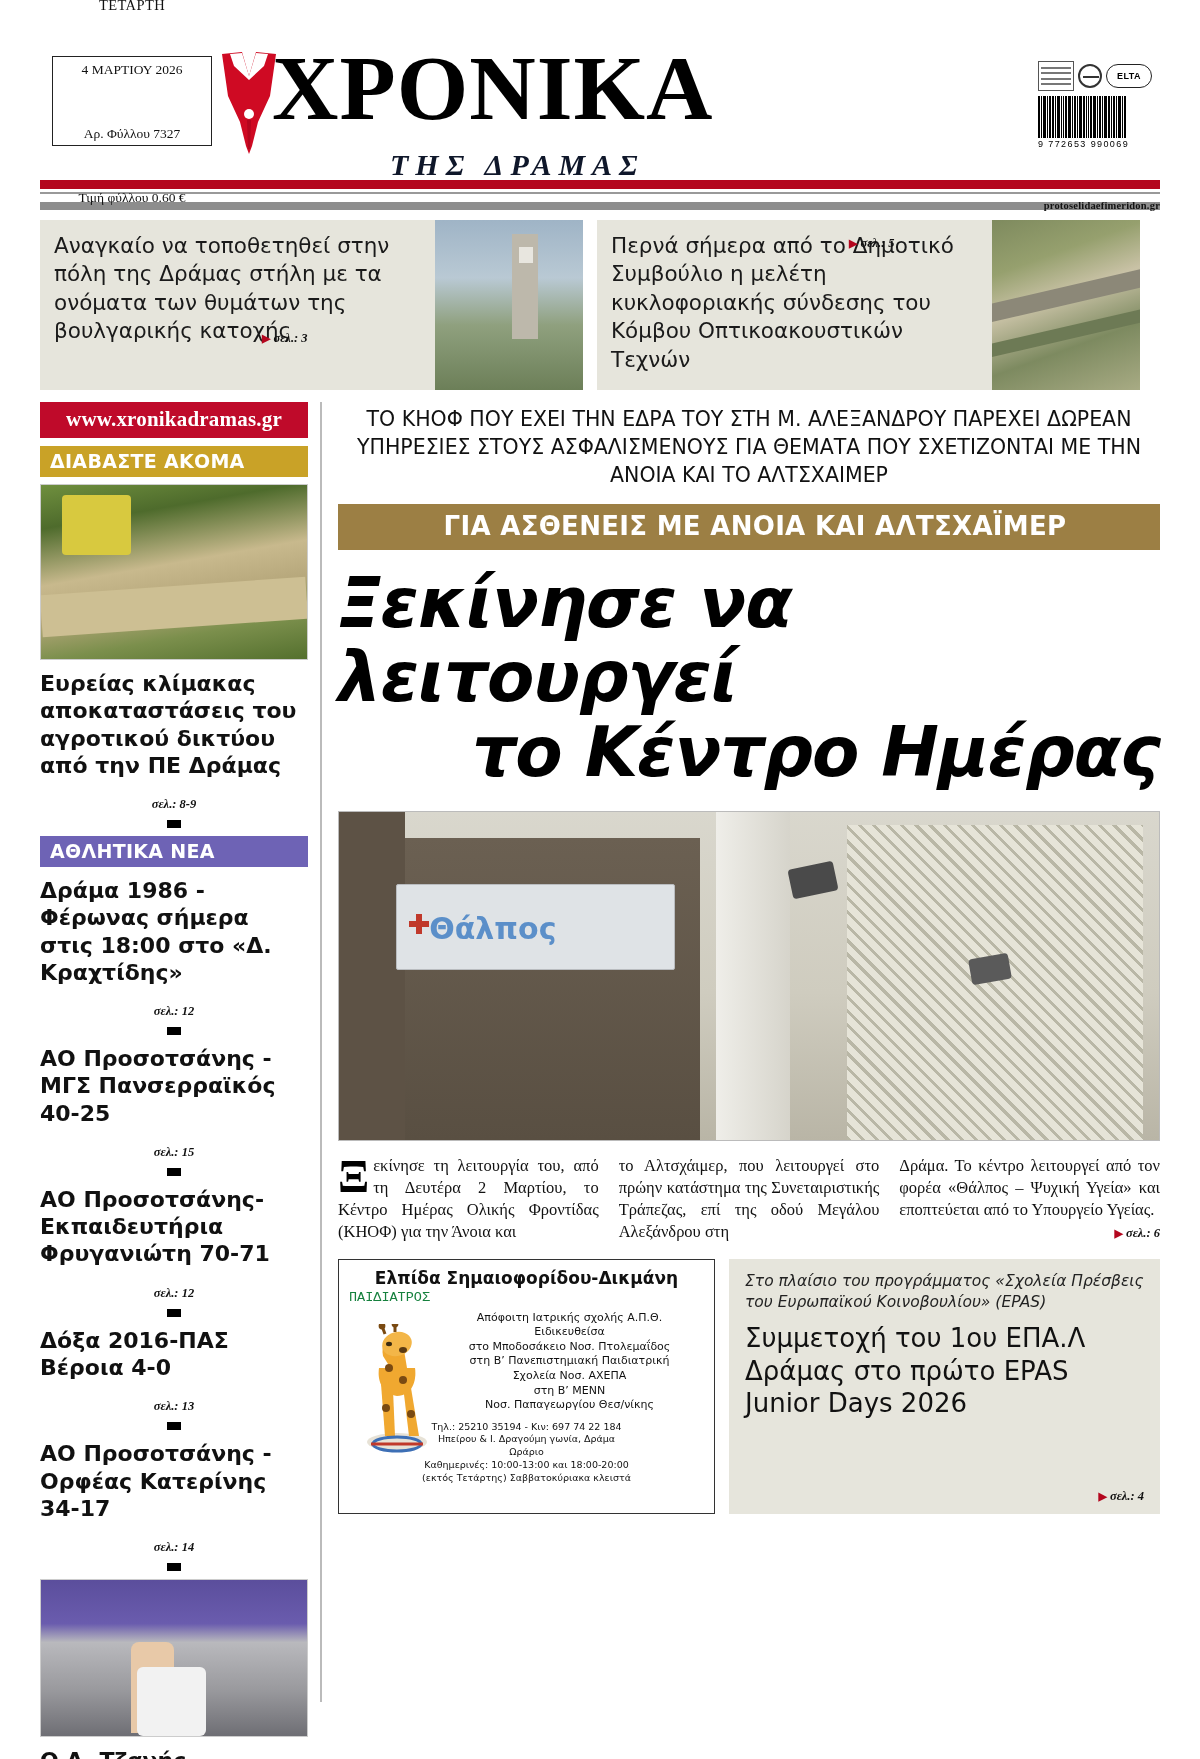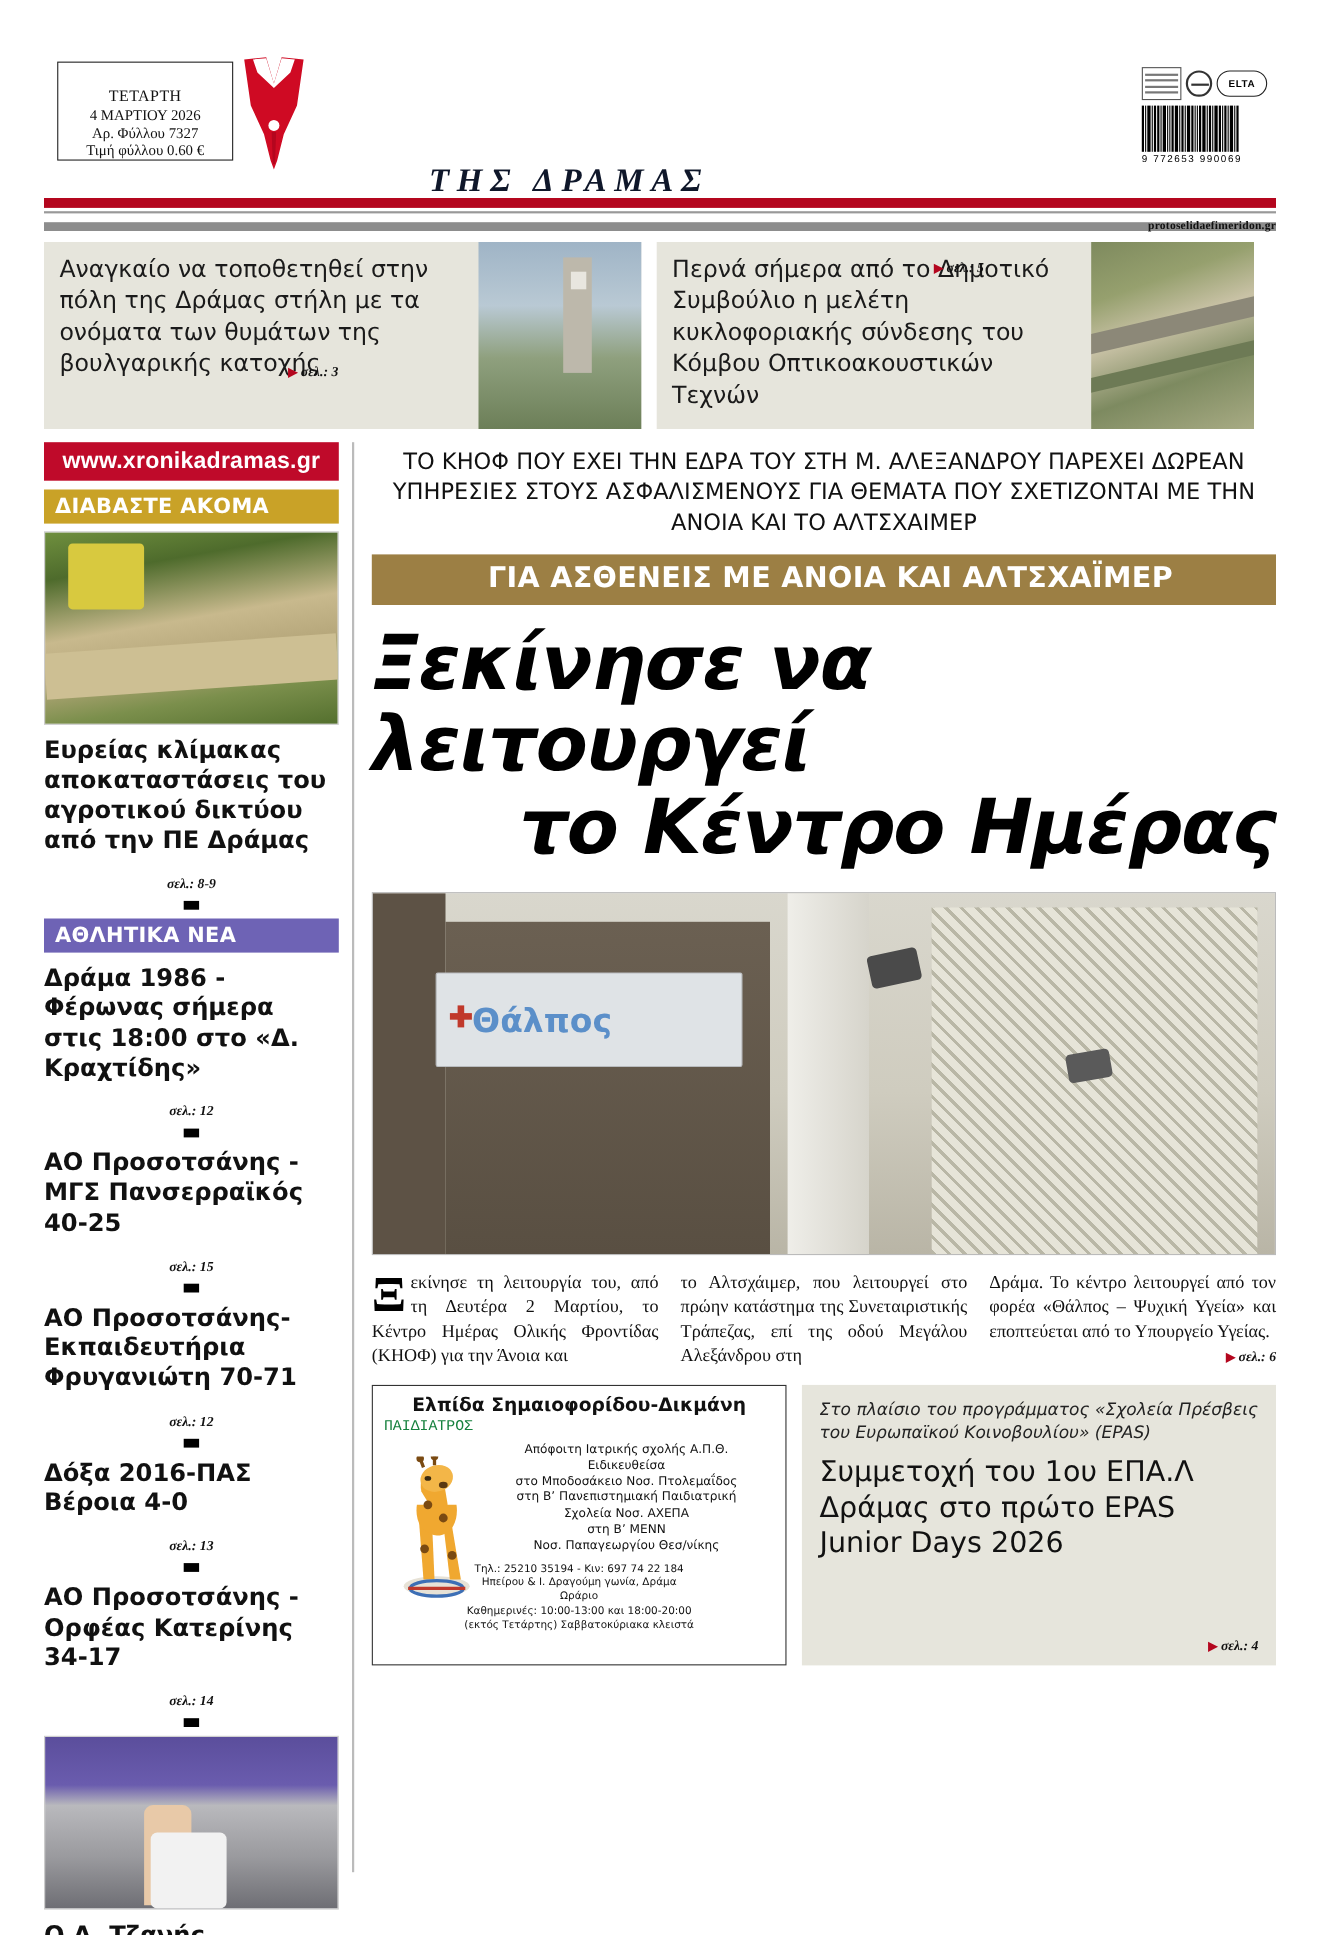--- a/index.html
+++ b/index.html
@@ -9,22 +9,22 @@
     font-family: "DejaVu Sans", sans-serif;
     overflow: hidden;
   }
   .page { position: relative; width: 1200px; height: 1759px; background:#fff; }
 
   
   .masthead { position:relative; height: 180px; padding: 45px 40px 0 40px; }
   .date-box {
     position:absolute; left:52px; top:56px; width:160px; height:90px;
     border:1px solid #222; display:flex; flex-direction:column;
-    align-items:center; justify-content:flex-end;
-    font-family:"Liberation Serif", serif; line-height:1.18;
+    align-items:center; justify-content:center;
+    font-family:"Liberation Serif", serif; line-height:1.18;gap:48px;
   }
   .date-box span { display:block; text-align:center; font-size:13.5px; color:#111; white-space:nowrap;}
   .date-box .d1 { font-size:14.5px; letter-spacing:.4px;}
   .logo-pen { position:absolute; left:218px; top:50px; width:62px; height:105px; }
   .chronika-title {
     position:absolute; left:272px; top:42px;
     font-family:"Liberation Serif", serif; font-weight:bold;
     font-size:92px; letter-spacing:1px; color:#000; line-height:1;
   }
   .subtitle {
@@ -80,21 +80,21 @@
   .img-aerial:before{content:"";position:absolute;left:-10%;top:38%;width:130%;height:18px;
       background:#8c8878;transform:rotate(-13deg);}
   .img-aerial:after{content:"";position:absolute;left:-10%;top:62%;width:130%;height:13px;
       background:#6d7a55;transform:rotate(-13deg);}
 
   
   .body { display:flex; margin:12px 40px 0 40px; height:1300px; }
   .sidebar { width:282px; flex:none; padding-right:12px; border-right:2px solid #bbb; }
   .main { flex:1; padding-left:16px; }
 
-  .site-banner { background:#bf0a2a; color:#fff; font-family:Liberation Sans, sans-serif;
+  .site-banner { background:#bf0a2a; color:#fff; font-family:Liberation Serif, serif;
     font-weight:bold; font-size:21px; text-align:center; padding:5px 0 6px 0; letter-spacing:.2px;}
   .gold-banner { background:#c9a227; color:#fff; font-family:"DejaVu Sans",sans-serif;
     font-weight:bold; font-size:19px; padding:4px 0 5px 10px; margin-top:8px; letter-spacing:.3px;}
   .purple-banner{ background:#6e63b5; color:#fff; font-family:"DejaVu Sans",sans-serif;
     font-weight:bold; font-size:19px; padding:4px 0 5px 10px; margin-top:8px; letter-spacing:.3px;}
 
   .side-photo { width:100%; height:176px; margin-top:7px; border:1px solid #ccc;}
   .img-field{ background:linear-gradient(170deg,#6f8f3e 0%, #4e6b2c 20%, #c8b98d 46%,
       #b7a87c 62%, #7b8f4c 80%, #54702e 100%); position:relative; overflow:hidden;}
   .img-field:before{content:"";position:absolute;left:8%;top:6%;width:26%;height:34%;
@@ -191,20 +191,21 @@
       <span>Τιμή φύλλου 0.60 €</span>
     </div>
 
     <svg class="logo-pen" viewBox="0 0 62 105">
       <path d="M4 4 L24 2 L31 26 L38 2 L58 4 L52 46 L40 72 L34 96 L31 104 L28 96 L22 72 L10 46 Z" fill="#cf0a23"></path>
       <path d="M12 4 L24 3 L31 26 L38 3 L50 4 L46 16 L31 30 L16 16 Z" fill="#ffffff"></path>
       <circle cx="31" cy="64" r="5" fill="#ffffff"></circle>
       <path d="M29 70 L33 70 L32 99 L30 99 Z" fill="#b4061e"></path>
     </svg>
 
+    <div class="chronika-title">ΧΡΟΝΙΚΑ</div>
     <div class="subtitle">ΤΗΣ ΔΡΑΜΑΣ</div>
 
     <div class="barcode-wrap">
       <div class="stamp-row">
         <div class="stamp-box">
           <i></i>
             <i></i>
             <i></i>
             <i></i>
         </div>

